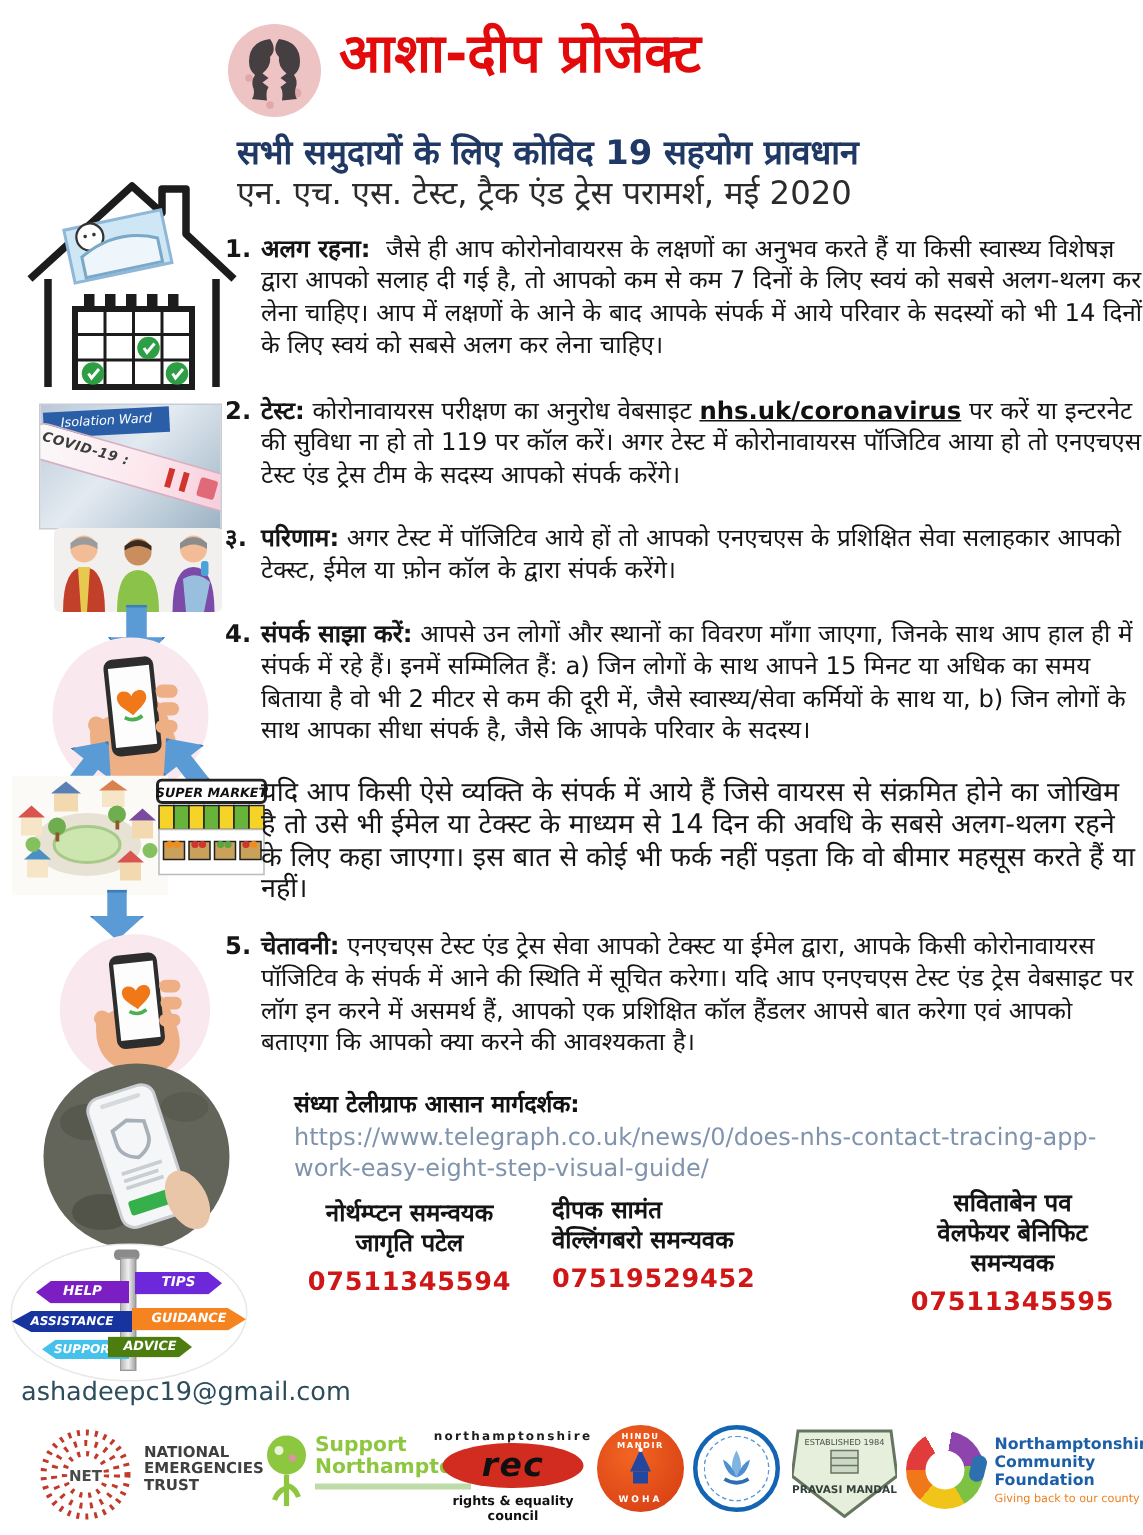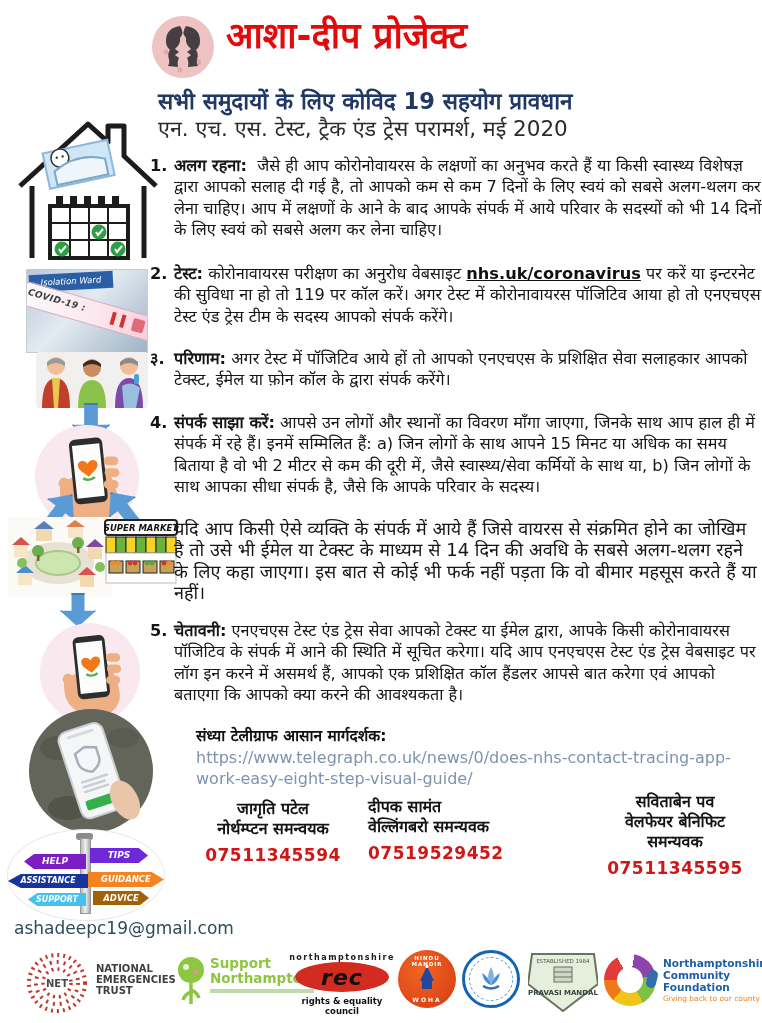--- a/index.html
+++ b/index.html
@@ -276,21 +276,21 @@
 
   <div class="abs signpost">
     <div class="sp-bg"></div>
     <div class="pole-cap"></div>
     <div class="pole"></div>
     <div class="sp-arrow sp-left" style="left:16px;top:24px;width:62px;height:15px;line-height:15px;background:#7b1fc4">HELP</div>
     <div class="sp-arrow sp-right" style="left:82px;top:18px;width:58px;height:15px;line-height:15px;background:#6d28d9">TIPS</div>
     <div class="sp-arrow sp-left" style="left:0px;top:44px;width:80px;height:14px;line-height:14px;background:#16339e;font-size:8px">ASSISTANCE</div>
     <div class="sp-arrow sp-right" style="left:80px;top:42px;width:76px;height:15px;line-height:15px;background:#f5831f;font-size:8.5px">GUIDANCE</div>
     <div class="sp-arrow sp-left" style="left:20px;top:63px;width:58px;height:13px;line-height:13px;background:#45c1ec;font-size:8px">SUPPORT</div>
-    <div class="sp-arrow sp-right" style="left:85px;top:61px;width:56px;height:14px;line-height:14px;background:#a16207;font-size:8.5px">ADVICE</div>
+    <div class="sp-arrow sp-right" style="left:64px;top:61px;width:56px;height:14px;line-height:14px;background:#4d7c0f;font-size:8.5px">ADVICE</div>
   </div>
 
   <div class="step s1">
     <span class="num">1.</span>
     <div><b>अलग रहना:</b>&nbsp; <span>जैसे ही आप कोरोनोवायरस के लक्षणों का अनुभव करते हैं या किसी स्वास्थ्य विशेषज्ञ द्वारा आपको सलाह दी गई है, तो आपको कम से कम 7 दिनों के लिए स्वयं को सबसे अलग-थलग कर लेना चाहिए। आप में लक्षणों के आने के बाद आपके संपर्क में आये परिवार के सदस्यों को भी 14 दिनों के लिए स्वयं को सबसे अलग कर लेना चाहिए।</span></div>
   </div>
 
   <div class="step s2">
     <span class="num">2.</span>
     <div><b>टेस्ट:</b> <span>कोरोनावायरस परीक्षण का अनुरोध वेबसाइट </span><a class="inline-link">nhs.uk/coronavirus</a><span> पर करें या इन्टरनेट की सुविधा ना हो तो 119 पर कॉल करें। अगर टेस्ट में कोरोनावायरस पॉजिटिव आया हो तो एनएचएस टेस्ट एंड ट्रेस टीम के सदस्य आपको संपर्क करेंगे।</span></div>
@@ -310,22 +310,22 @@
 
   <div class="step s5">
     <span class="num">5.</span>
     <div><b>चेतावनी:</b> <span>एनएचएस टेस्ट एंड ट्रेस सेवा आपको टेक्स्ट या ईमेल द्वारा, आपके किसी कोरोनावायरस पॉजिटिव के संपर्क में आने की स्थिति में सूचित करेगा। यदि आप एनएचएस टेस्ट एंड ट्रेस वेबसाइट पर लॉग इन करने में असमर्थ हैं, आपको एक प्रशिक्षित कॉल हैंडलर आपसे बात करेगा एवं आपको बताएगा कि आपको क्या करने की आवश्यकता है।</span></div>
   </div>
 
   <div class="abs guide-label">संध्या टेलीग्राफ आसान मार्गदर्शक:</div>
   <div class="abs guide-url">https://www.telegraph.co.uk/news/0/does-nhs-contact-tracing-app-work-easy-eight-step-visual-guide/</div>
 
   <div class="contact c1">
+    <div>नोर्थम्प्टन समन्वयक</div>
     <div>जागृति पटेल</div>
-    <div>नोर्थम्प्टन समन्वयक</div>
     <div class="phone">07511345594</div>
   </div>
   <div class="contact c2">
     <div>दीपक सामंत</div>
     <div>वेल्लिंगबरो समन्यवक</div>
     <div class="phone">07519529452</div>
   </div>
   <div class="contact c3">
     <div>सविताबेन पव</div>
     <div style="width:140px;margin:0 auto">वेलफेयर बेनिफिट समन्यवक</div>

